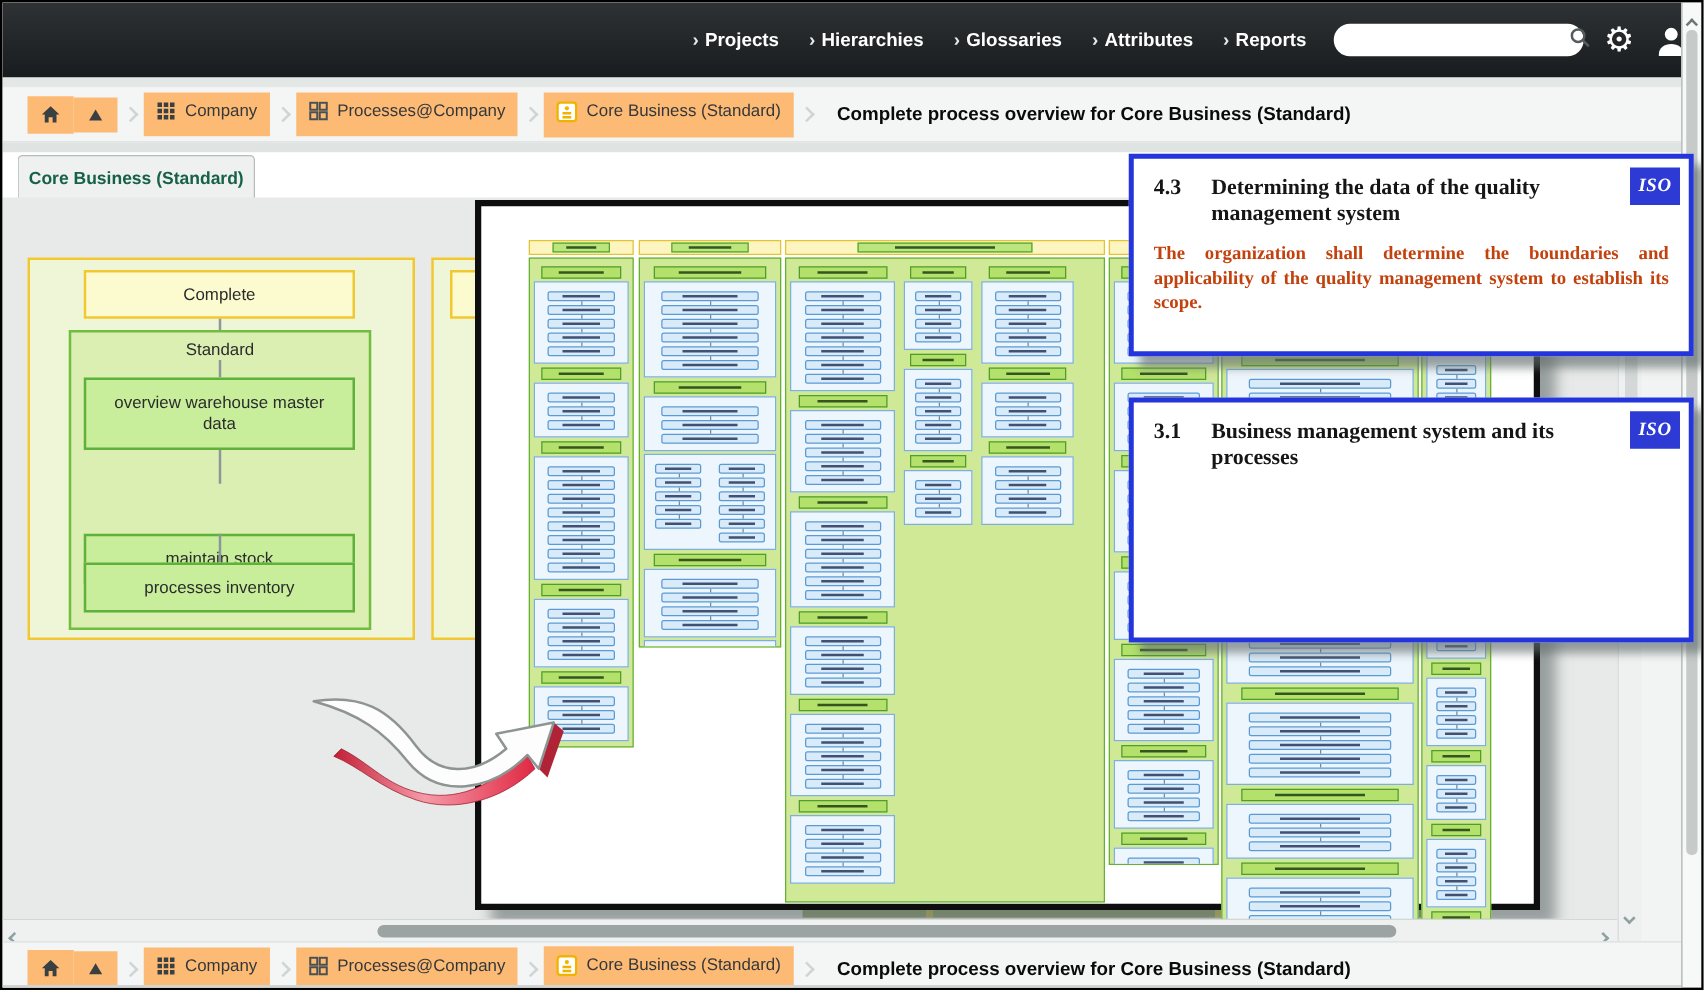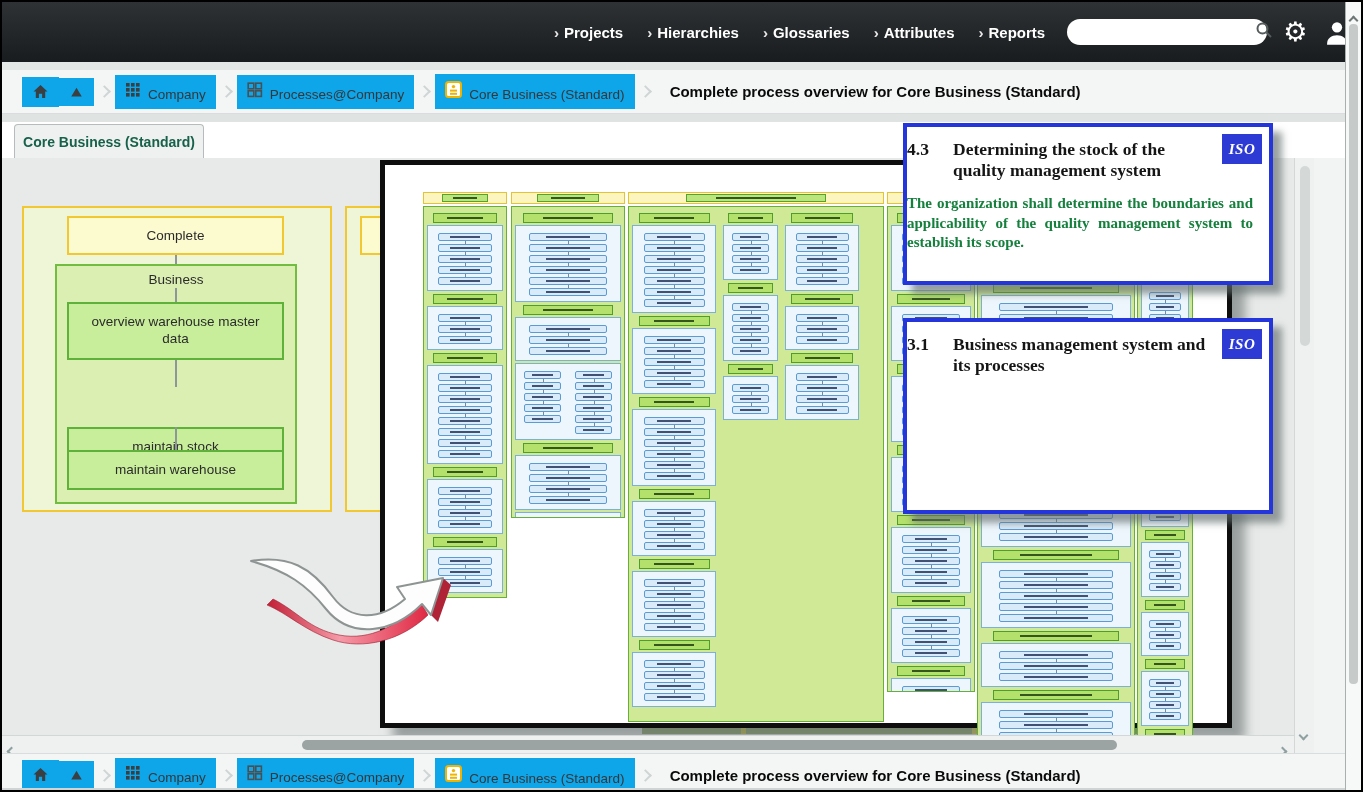--- a/index.html
+++ b/index.html
@@ -17,21 +17,21 @@
   .searchpill { margin-left:22px; width:200px; height:26px; background:#fff; border-radius:13px;
                 display:flex; align-items:center; padding:0 8px 0 12px; }
   .searchpill input { flex:1; border:none; outline:none; font-size:13px; background:transparent;
                       font-family:"Liberation Sans", sans-serif; }
   .nav-ico { margin-left:16px; display:flex; align-items:center; }
 
   
   .strip { position:absolute; left:0; width:1343px; }
   .crumbbar { position:absolute; left:0; width:1343px; height:44px; background:#f4f6f6;
               border-bottom:1px solid #d9dddd; display:flex; align-items:center; padding-left:20px; }
-  .crumb-seg { display:flex; align-items:flex-end; gap:7px; background:#0ea5e9; padding:7px 10px;
+  .crumb-seg { display:flex; align-items:flex-start; gap:7px; background:#fdba74; padding:7px 10px;
                cursor:pointer; }
   .crumb-label { font-size:13.5px; color:#34383a; white-space:nowrap; }
   .crumb-sep { width:9px; height:9px; border-top:2px solid #cfd5d5; border-right:2px solid #cfd5d5;
                transform:rotate(45deg); margin:0 6px; flex:none; }
   .crumb-title { font-size:15px; font-weight:bold; color:#0a0a0a; margin-left:14px; white-space:nowrap; }
 
   
   .tabstrip { position:absolute; left:0; top:120px; width:1343px; height:36px; background:#fff; }
   .tab { position:absolute; left:12px; top:2px; width:190px; height:35px; background:#eef1ef;
          border:1px solid #b6bcbc; border-bottom:none; border-radius:4px 4px 0 0;
@@ -80,27 +80,27 @@
               width:1px; height:3px; background:#7a8a92; }
   .mini-cols { display:flex; gap:4px; align-items:flex-start; }
   .mini-cols > div { flex:1; }
   .mini-row { display:flex; gap:3px; justify-content:center; margin-top:3px; }
   .mini-row .mini-box { width:22%; margin:0; }
   .mini-row .mini-box::before { display:none; }
   .sq { display:block; width:58%; height:2px; background:#26365c; opacity:.85; }
   .mini-h .sq, .mini-pill .sq { background:#1d3d10; }
 
   
-  .callout { position:absolute; left:901px; width:370px; background:#fff; border:4px solid #2335db;
+  .callout { position:absolute; left:901px; width:452px; background:#fff; border:4px solid #2335db;
              box-shadow:9px 9px 7px rgba(100,110,110,.65); z-index:20;
-             padding:12px 14px 10px 0; font-family:"Liberation Serif", serif; }
+             padding:12px 14px 10px 16px; font-family:"Liberation Serif", serif; }
   .co-head { display:flex; font-weight:bold; font-size:17.5px; color:#151515; line-height:1.2;
              padding-right:44px; }
   .co-num { flex:none; width:46px; }
-  .co-body { margin-top:13px; font-weight:bold; font-size:15px; line-height:1.3; color:#15803d;
+  .co-body { margin-top:13px; font-weight:bold; font-size:15px; line-height:1.3; color:#c2410c;
              text-align:justify; padding-right:2px; }
   .iso-badge { position:absolute; top:7px; right:7px; width:40px; height:30px; background:#2d3bd4;
                color:#fff; display:flex; align-items:center; justify-content:center;
                font-family:"Liberation Serif", serif; font-weight:bold; font-style:italic;
                font-size:15px; letter-spacing:.5px; }
 
   
   .bigarrow { position:absolute; left:243px; top:543px; z-index:30; }
 
   
@@ -219,28 +219,28 @@
   <div class="content">
 
     <div class="yellow-frame" style="left:20px;top:48px;width:310px;height:306px;"></div>
     <div class="yellow-frame" style="left:343px;top:48px;width:170px;height:306px;"></div>
     <div class="node-yellow" style="left:358px;top:58px;width:150px;height:39px;"></div>
 
     <div class="node-yellow" style="left:65px;top:58px;width:217px;height:39px;">Complete</div>
     <div class="conn" style="left:173px;top:97px;height:10px;"></div>
 
     <div class="green-frame" style="left:53px;top:106px;width:242px;height:240px;">
-      <div class="gtitle">Business</div>
+      <div class="gtitle">Standard</div>
     </div>
     <div class="conn" style="left:173px;top:130px;height:14px;"></div>
     <div class="node-green" style="left:65px;top:144px;width:217px;height:58px;">overview warehouse master data</div>
     <div class="conn" style="left:173px;top:202px;height:27px;"></div>
     <div class="node-green" style="left:65px;top:229px;width:217px;height:40px;margin-top:40px;">maintain stock</div>
     <div class="conn" style="left:173px;top:269px;height:23px;"></div>
-    <div class="node-green" style="left:65px;top:292px;width:217px;height:40px;">maintain warehouse</div>
+    <div class="node-green" style="left:65px;top:292px;width:217px;height:40px;">processes inventory</div>
 
     <div class="olive-strip"></div>
 
     <div class="overlay" id="overlay-window">
         <div class="mini-col" style="left: 38px; width: 84px;">
           <div class="mini-col-head">
             <div class="mini-pill">
               <i class="sq"></i>
             </div>
           </div>
@@ -1100,21 +1100,21 @@
               <i class="sq"></i>
             </div>
           </div>
         </div>
       </div>
   </div>
 
   <div class="callout" style="top:121px;height:162px;">
     <div class="co-head">
       <span class="co-num">4.3</span>
-      <span>Determining the stock of the quality management system</span>
+      <span>Determining the data of the quality management system</span>
     </div>
     <div class="co-body">The organization shall determine the boundaries and applicability of the quality management system to establish its scope.</div>
     <div class="iso-badge">ISO</div>
   </div>
 
   <div class="callout" style="top:316px;height:196px;">
     <div class="co-head">
       <span class="co-num">3.1</span>
       <span>Business management system and its processes</span>
     </div>

